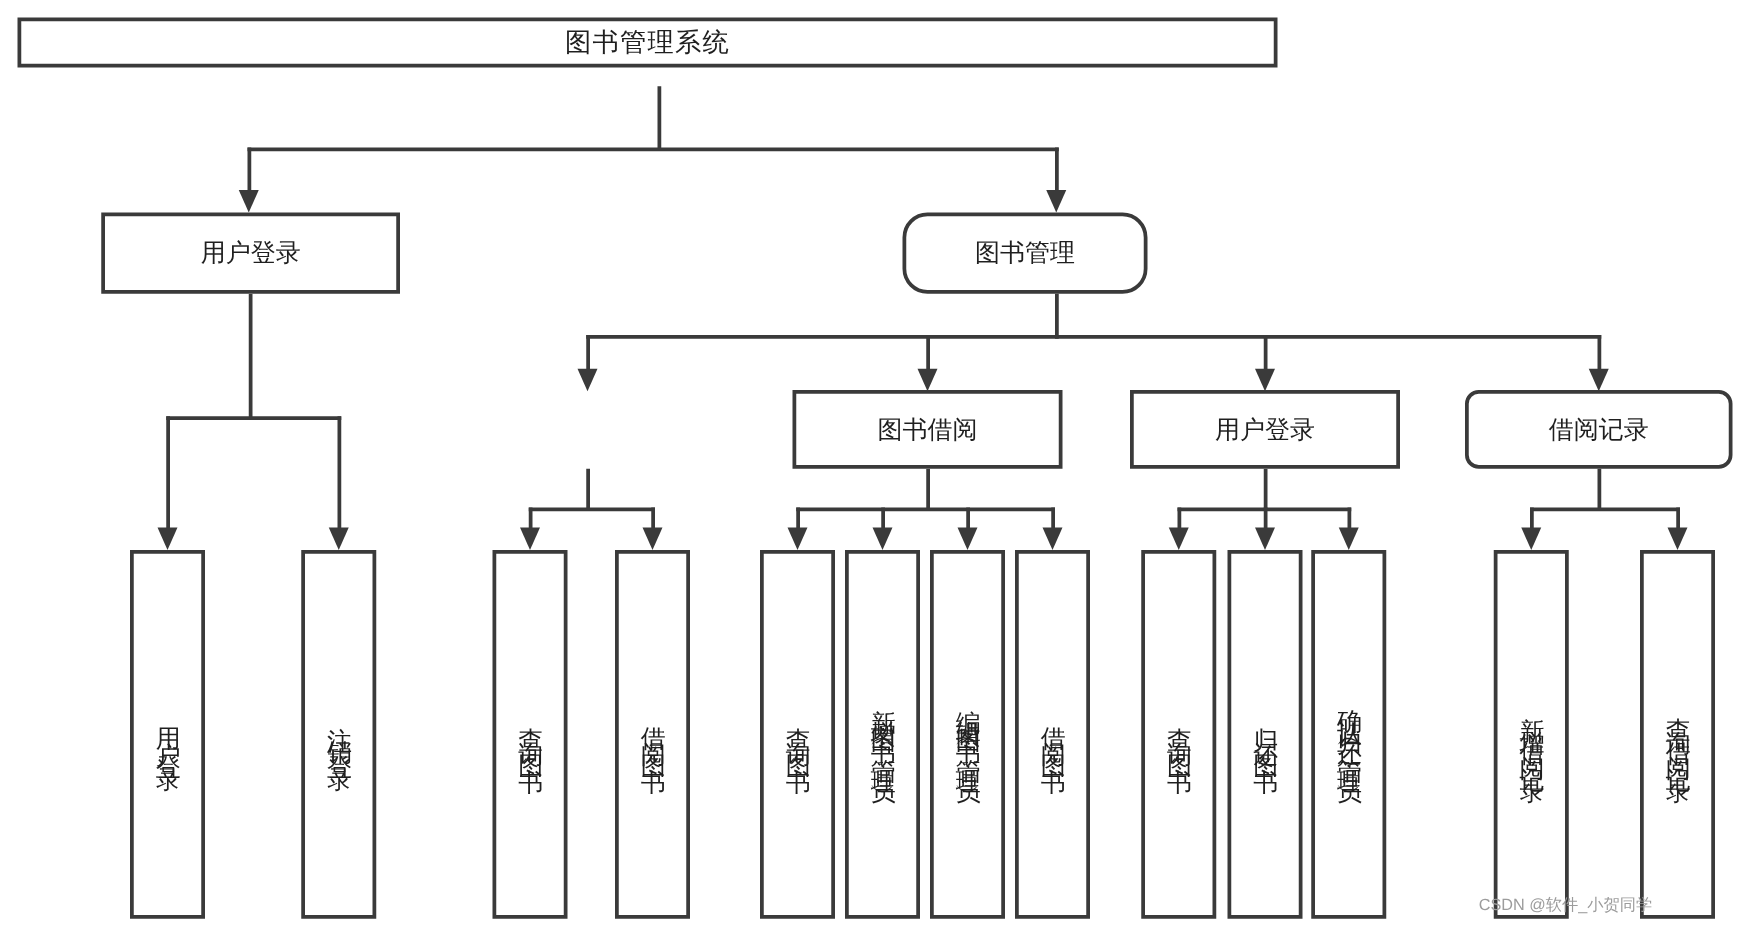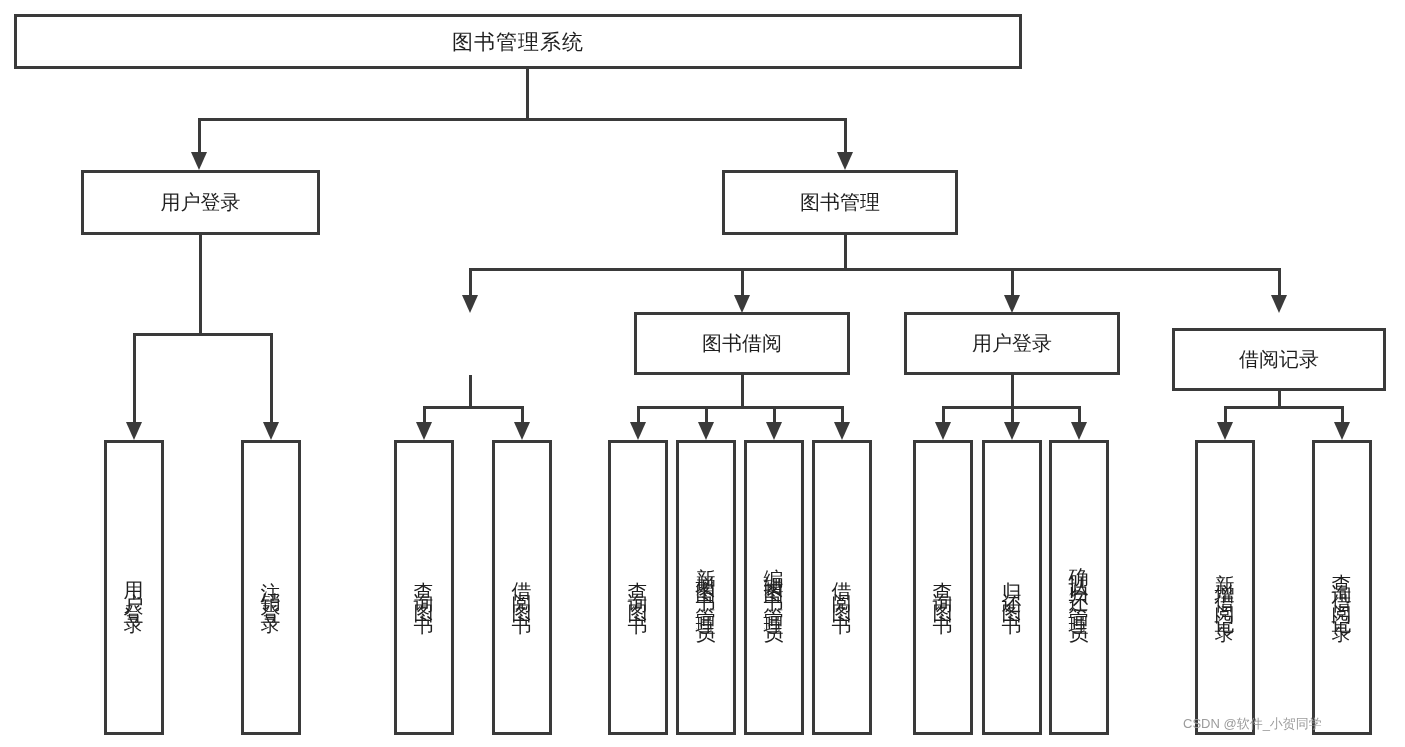--- a/index.html
+++ b/index.html
@@ -59,37 +59,37 @@
     color: var(--watermark);
     z-index: 5;
     white-space: nowrap;
   }
 </style>
 </head>
 <body>
 
 <div id="stage">
 
-  <div class="box root" style="left:14px; top:14px; width:1008px; height:55px;">
+  <div class="box root" style="left:14px; top:14px; width:1008px; height:40px;">
     <span>图书管理系统</span>
   </div>
 
   <div>
     <div class="vl" style="left:525.5px; top:69px;  height:51px;"></div>
     <div class="hl" style="left:197.5px; top:118px; width:649px;"></div>
     <div class="vl" style="left:197.5px; top:118px; height:36px;"></div>
     <div class="vl" style="left:843.5px; top:118px; height:36px;"></div>
     <div class="ar" style="left:191px; top:152px;"></div>
     <div class="ar" style="left:837px; top:152px;"></div>
   </div>
 
   <div class="box" style="left:81px; top:170px; width:239px; height:65px;">
     <span>用户登录</span>
   </div>
-  <div class="box" style="left:722px; top:170px; width:236px; height:65px;">
+  <div class="box" style="left:722px; top:170px; width:196px; height:65px;border-radius:20px;">
     <span>图书管理</span>
   </div>
 
   <div>
     <div class="vl" style="left:198.5px; top:235px; height:100px;"></div>
     <div class="hl" style="left:132.5px; top:333px; width:140px;"></div>
     <div class="vl" style="left:132.5px; top:333px; height:91px;"></div>
     <div class="vl" style="left:269.5px; top:333px; height:91px;"></div>
     <div class="ar" style="left:126px; top:422px;"></div>
     <div class="ar" style="left:263px; top:422px;"></div>
@@ -107,21 +107,21 @@
     <div class="ar" style="left:1004px; top:295px;"></div>
     <div class="ar" style="left:1271px; top:295px;"></div>
   </div>
 
   <div class="box" style="left:634px; top:312px; width:216px; height:63px;">
     <span>图书借阅</span>
   </div>
   <div class="box" style="left:904px; top:312px; width:216px; height:63px;">
     <span>用户登录</span>
   </div>
-  <div class="box" style="left:1172px; top:328px; width:214px; height:63px;">
+  <div class="box" style="left:1172px; top:312px; width:214px; height:63px;border-radius:11px;">
     <span>借阅记录</span>
   </div>
 
   <div>
     <div class="vl" style="left:468.5px; top:375px; height:33px;"></div>
     <div class="hl" style="left:422.5px; top:406px; width:101px;"></div>
     <div class="vl" style="left:422.5px; top:406px; height:18px;"></div>
     <div class="vl" style="left:520.5px; top:406px; height:18px;"></div>
     <div class="ar" style="left:416px; top:422px;"></div>
     <div class="ar" style="left:514px; top:422px;"></div>

